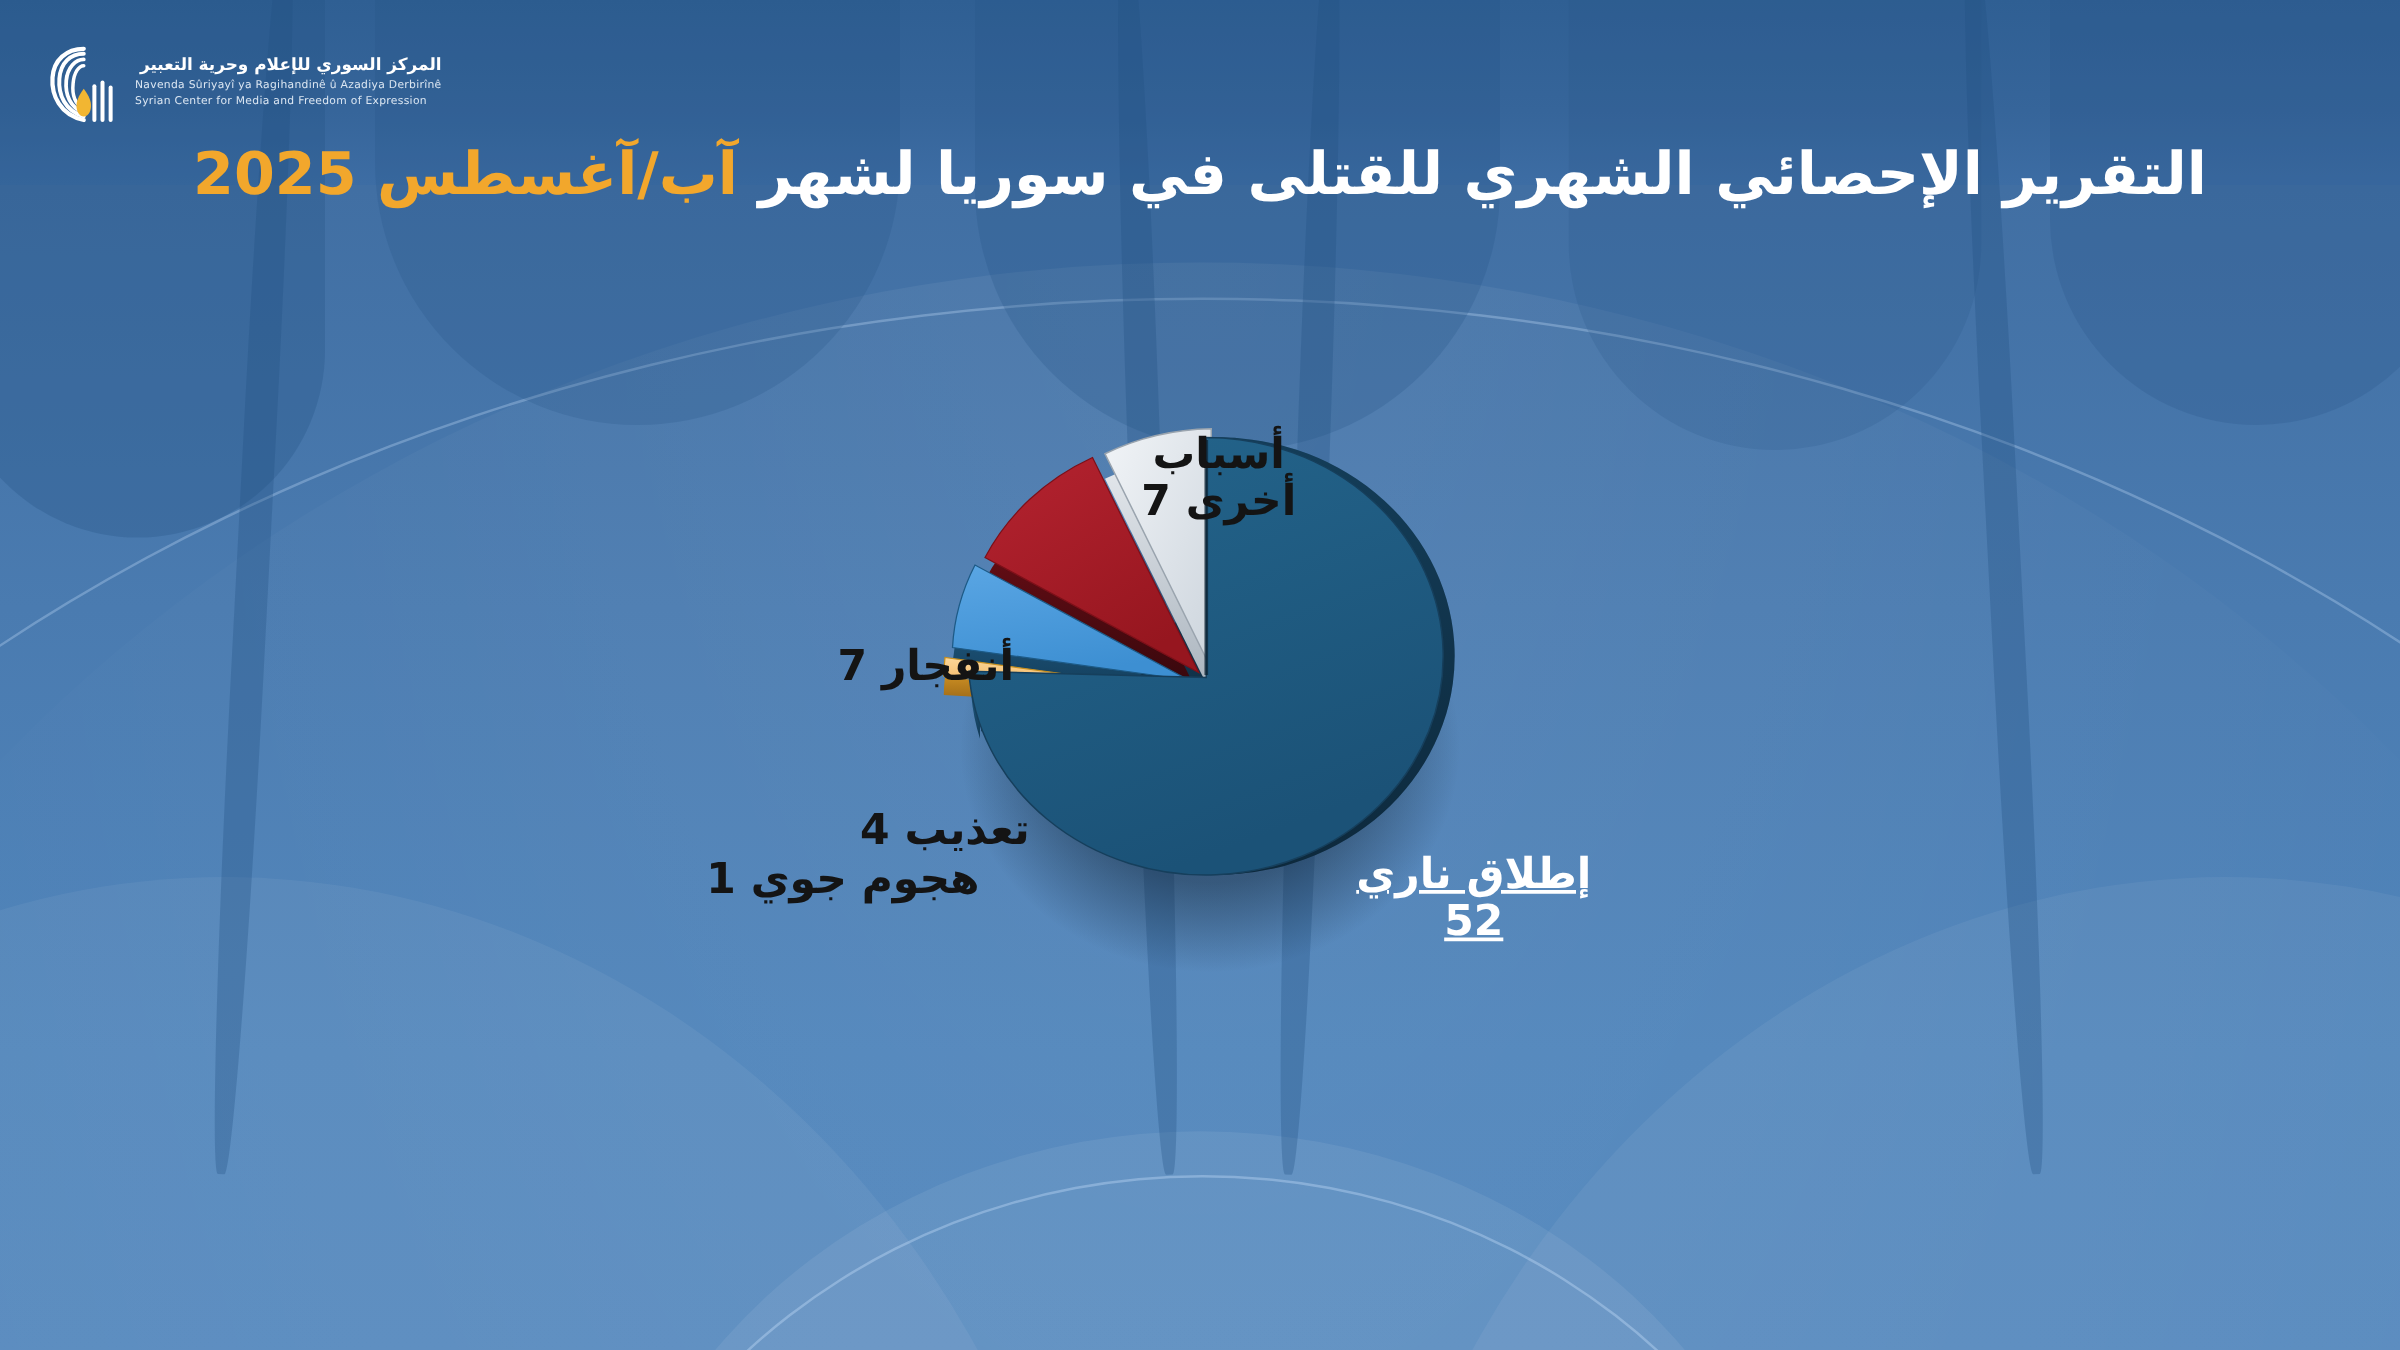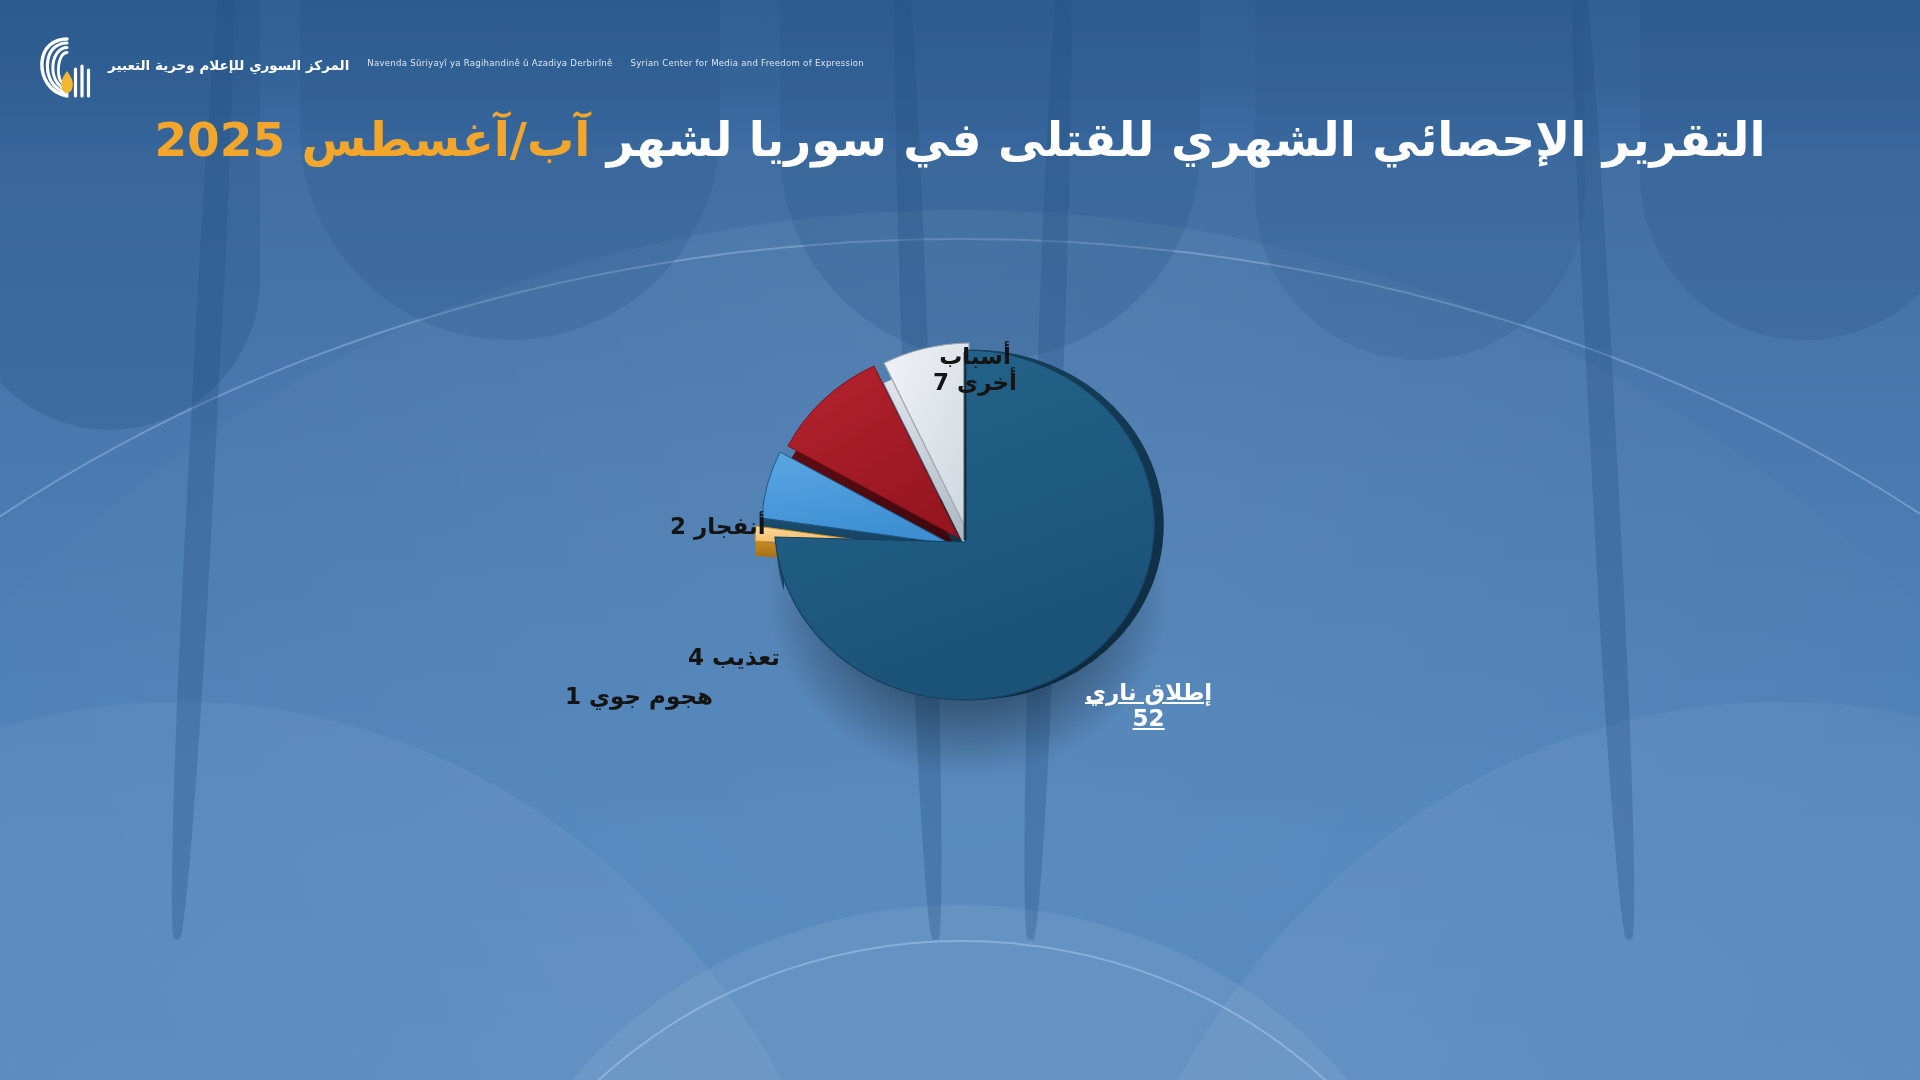--- a/index.html
+++ b/index.html
@@ -36,36 +36,36 @@
   .wedgeL{position:absolute;left:-480px;top:700px;width:1360px;height:1500px;
           background:rgba(255,255,255,.055);border-radius:50% 50% 0 0;transform:rotate(-9deg);}
   .wedgeR{position:absolute;left:1080px;top:700px;width:1360px;height:1500px;
           background:rgba(255,255,255,.055);border-radius:50% 50% 0 0;transform:rotate(9deg);}
   .dome{position:absolute;left:470px;top:905px;width:980px;height:900px;
         background:rgba(255,255,255,.07);border-radius:50% 50% 0 0;}
 
   
   .logo{position:absolute;left:38px;top:36px;display:flex;align-items:center;gap:12px;}
   .logo-mark{width:58px;height:60px;}
-  .logo-text{display:flex;flex-direction:row;gap:18px;}
+  .logo-text{display:flex;flex-direction:column;gap:2px;}
   .logo-ar{color:#ffffff;font-size:13.5px;font-weight:bold;letter-spacing:.2px;direction:rtl;line-height:1.15;}
   .logo-ku,.logo-en{color:#dbe6f2;font-size:8.6px;letter-spacing:.25px;line-height:1.3;white-space:nowrap;}
 
   
   .title{position:absolute;top:112px;left:0;width:1920px;text-align:center;
          direction:rtl;color:#ffffff;font-size:47px;font-weight:bold;
          letter-spacing:0px;line-height:1.2;white-space:nowrap;}
   .title .hl{color:#f2a72c;}
 
   
   .chart{position:absolute;left:760px;top:330px;width:470px;height:530px;}
   .chart svg{overflow:visible;}
 
   .plabel{position:absolute;color:#141414;font-weight:bold;direction:rtl;
-          white-space:nowrap;line-height:1.12;font-size:23px;}
+          white-space:nowrap;line-height:1.12;font-size:34px;}
   .plabel.white{color:#ffffff;text-decoration:underline;}
   .plabel .num{font-weight:bold;}
   .lbl-other{left:905px;top:344px;width:140px;text-align:center;}
   .lbl-expl{left:670px;top:514px;}
   .lbl-tort{left:640px;top:645px;margin-left:48px;}
   .lbl-air{left:565px;top:684px;}
   .lbl-fire{left:1085px;top:680px;text-align:center;}
 </style>
 </head>
 <body>
@@ -198,21 +198,21 @@
       <path d="M205 212 L205 20 A190 175 0 1 1 15 207 Z" fill="none" stroke="#163f5c" stroke-width="1.2"></path>
       <path d="M205 22 L205 210" stroke="#0a1f2e" stroke-width="3" opacity=".65"></path>
     </svg>
   </div>
 
   <div class="plabel lbl-other">
     <div>أسباب</div>
     <div><span>أخرى</span> <span class="num">7</span></div>
   </div>
 
-  <div class="plabel lbl-expl">أنفجار 2</div>
+  <div class="plabel lbl-expl">أنفجار 7</div>
   <div class="plabel lbl-tort">تعذيب 4</div>
   <div class="plabel lbl-air">هجوم جوي 1</div>
 
   <div class="plabel white lbl-fire">
     <div>إطلاق ناري</div>
     <div class="num">52</div>
   </div>
 
 </div>
 

